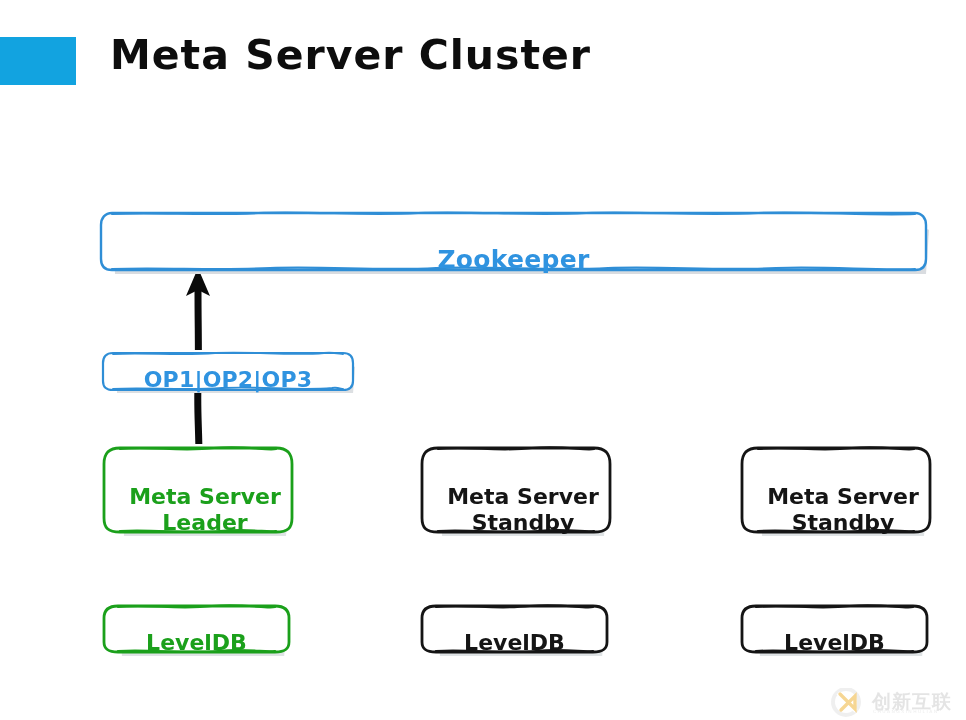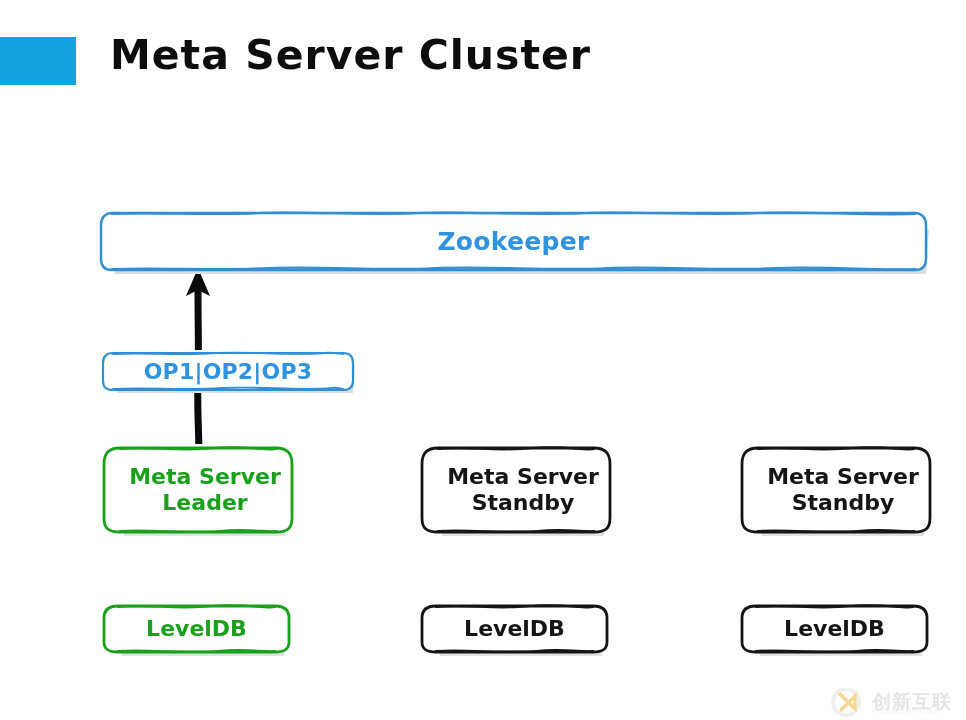--- a/index.html
+++ b/index.html
@@ -46,21 +46,21 @@
     white-space: nowrap;
     line-height: 1.2;
   }
 
   
   .sketch-box {
     position: absolute;
     box-sizing: border-box;
     background: #ffffff;
     display: flex;
-    align-items: center;
+    align-items: flex-end;
     justify-content: center;
     text-align: center;
   }
   .sketch-box .svg-border {
     position: absolute;
     left: 0; top: 0;
     width: 100%;
     height: 100%;
     pointer-events: none;
   }

